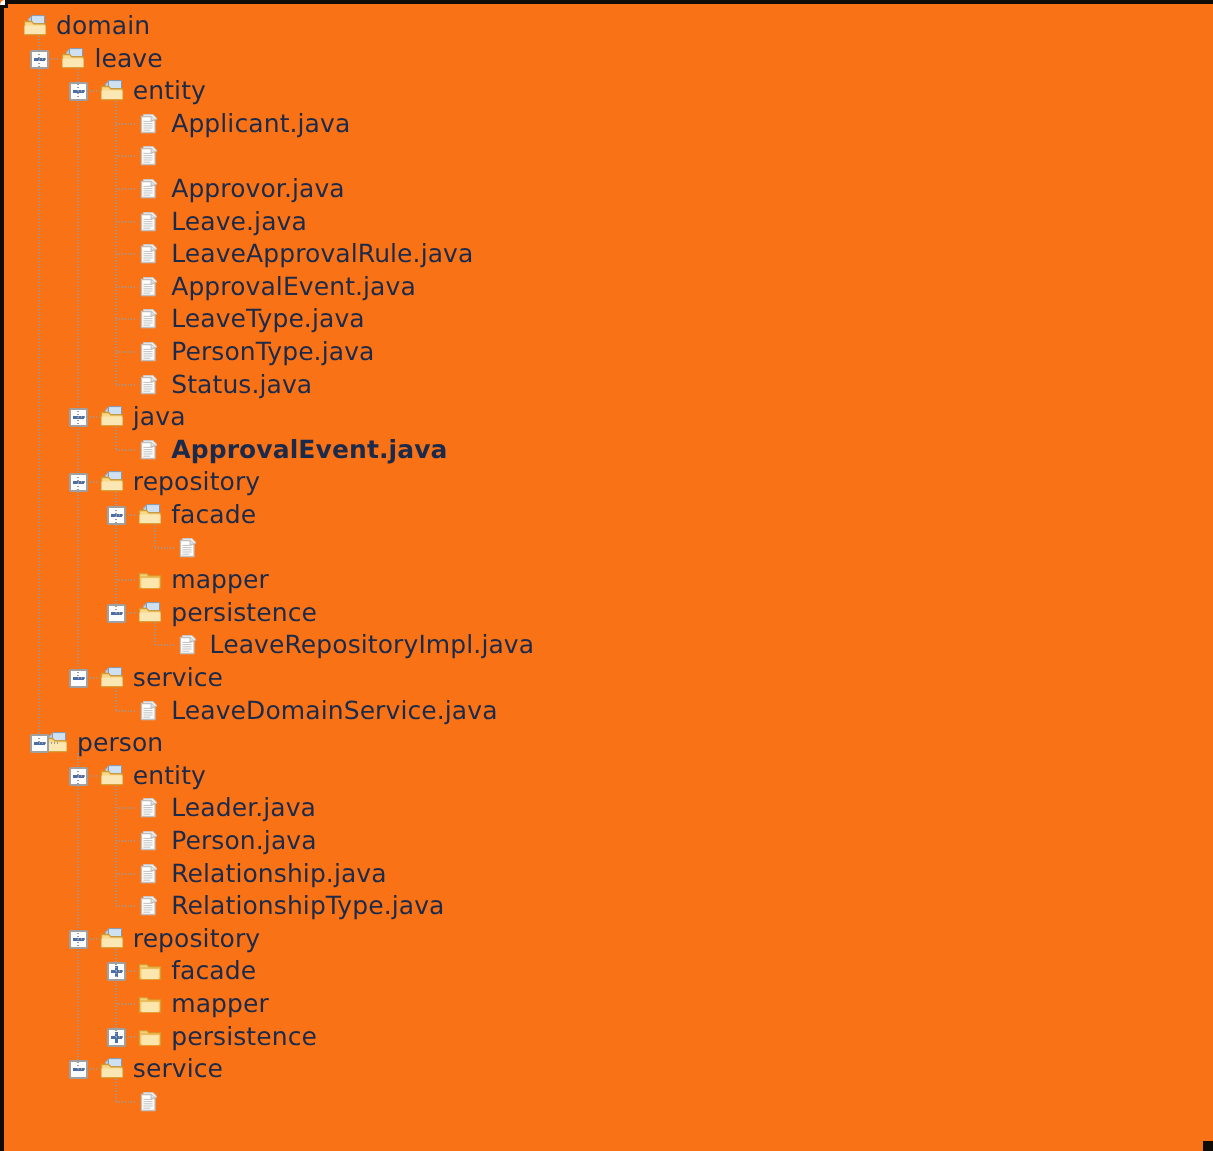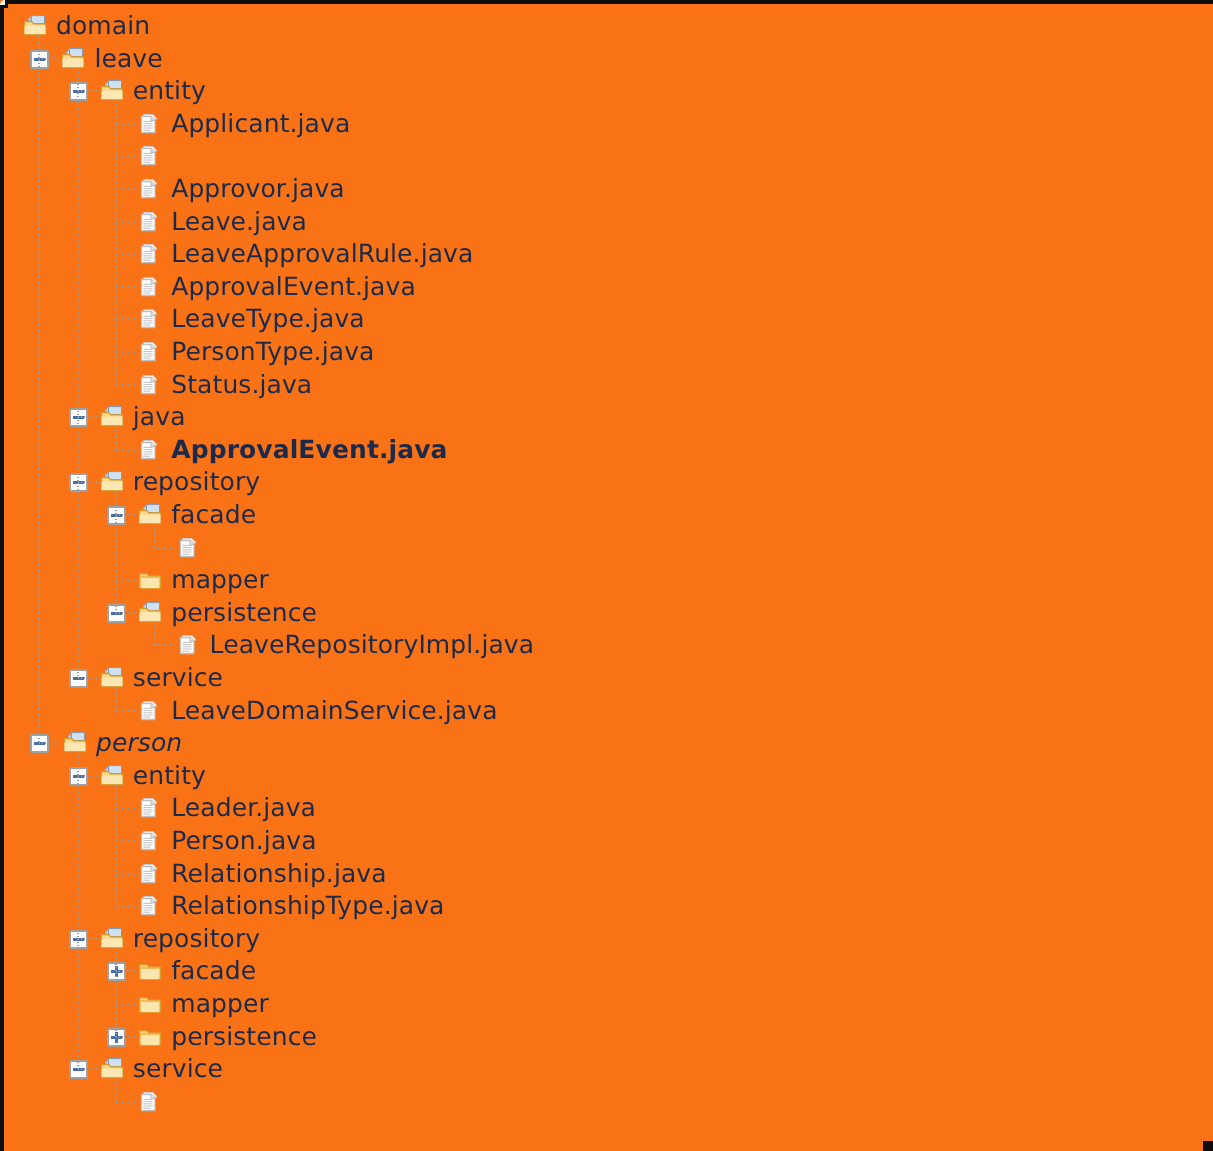--- a/index.html
+++ b/index.html
@@ -522,21 +522,21 @@
       <line x1="6.4" y1="13.8" x2="15.6" y2="13.8"></line>
       <line x1="6.4" y1="16.0" x2="15.6" y2="16.0"></line>
       <line x1="6.4" y1="18.2" x2="13.4" y2="18.2"></line>
     </g>
   </svg>
           </span>
           <span class="row-label">LeaveDomainService.java</span>
         </div>
       </div>
       <div class="tree-row" style="top: 727.2px;">
-        <div class="node-content" style="left: 62px; font-style: italic;">
+        <div class="node-content" style="left: 43px;">
           <span class="icon">
   <svg width="28" height="24" viewBox="0 0 28 24">
     <rect x="6.5" y="4.5" width="13" height="8" rx="0.6" fill="#ffffff" stroke="#9badc4" stroke-width="1"></rect>
     <rect x="8" y="3" width="13" height="8" rx="0.6" fill="#e8eff7" stroke="#8fa6c0" stroke-width="1"></rect>
     <rect x="9.5" y="1.6" width="13" height="8" rx="0.6" fill="#cfe0f0" stroke="#7f9ab8" stroke-width="1"></rect>
     <path d="M2.5 7.5 h7.2 l2.1 2.4 h11.7 v10.6 h-21 z" fill="#f8d98c" stroke="#d39b2c" stroke-width="1.3" stroke-linejoin="round"></path>
     <path d="M2.5 11.6 h21 v8.5 h-21 z" fill="#fbe7b4" stroke="none"></path>
     <path d="M2.5 11.6 h21" stroke="#e2b košice" stroke-width="0"></path>
   </svg>
           </span>

